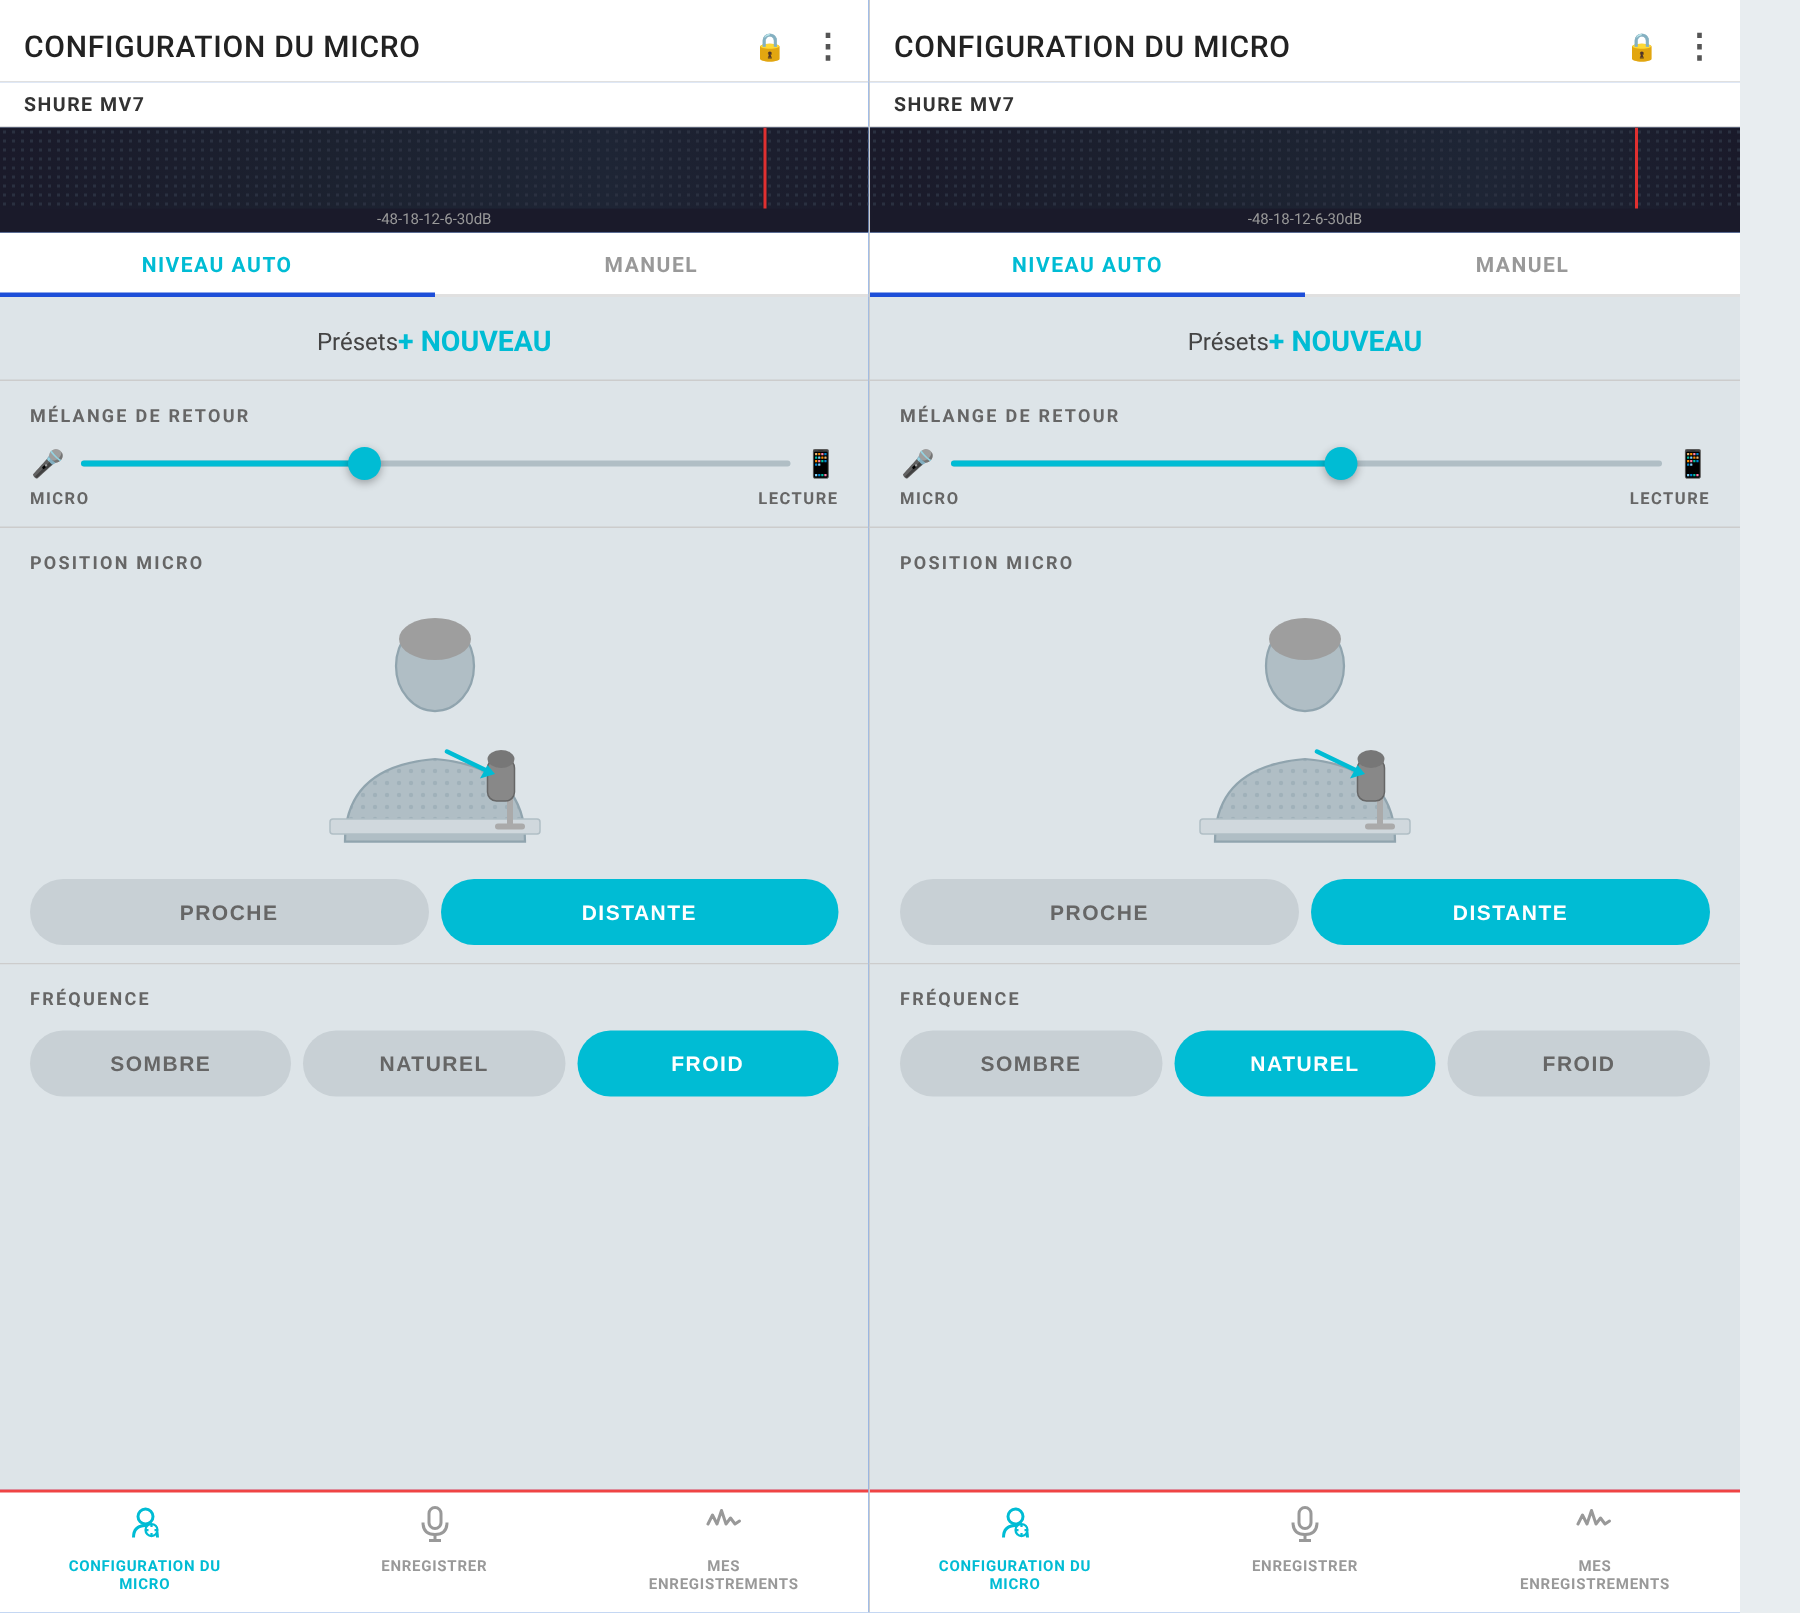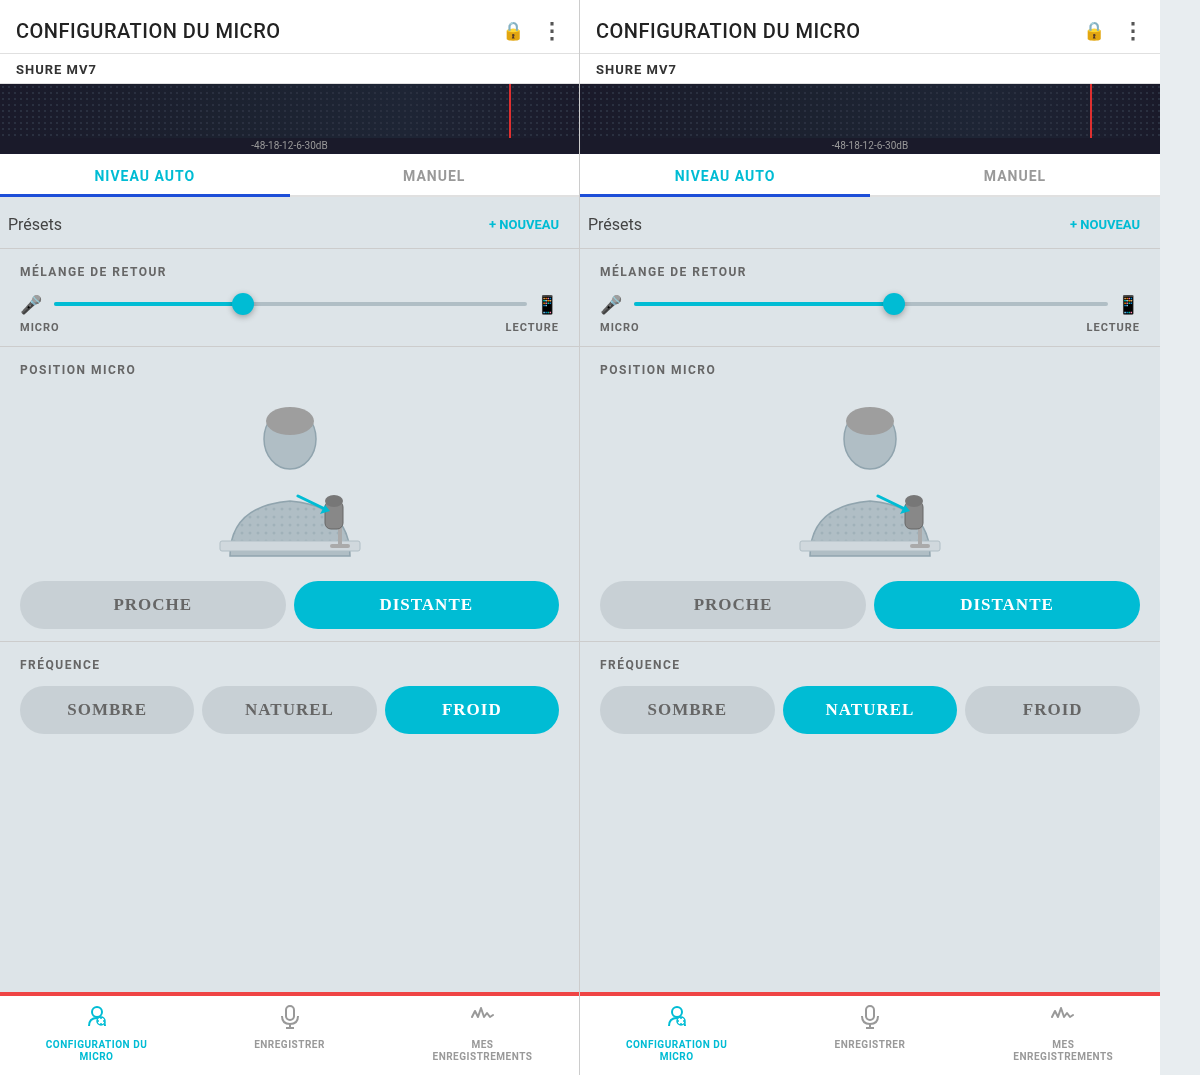--- a/index.html
+++ b/index.html
@@ -123,33 +123,33 @@
     .content {
       flex: 1;
       background: #dde4e8;
       overflow-y: auto;
       padding: 0;
     }
 
     
     .presets-row {
       background: #dde4e8;
-      padding: 18px 20px 14px 8px;
-      display: flex;
-      justify-content: space-between;
+      padding: 18px 20px 14px 20px;
+      display: flex;
+      justify-content: center;
       align-items: center;
       border-bottom: 1px solid #ccc;
     }
     .presets-label {
       font-size: 16px;
       color: #444;
       font-weight: 400;
     }
     .presets-new {
-      font-size: 13px;
+      font-size: 19px;
       font-weight: 700;
       color: #00bcd4;
       cursor: pointer;
     }
 
     
     .section {
       background: #dde4e8;
       padding: 16px 20px 12px 20px;
       border-bottom: 1px solid #ccc;
@@ -236,27 +236,26 @@
     .btn-group {
       display: flex;
       gap: 8px;
       margin-top: 4px;
     }
     .btn-option {
       flex: 1;
       padding: 14px 0;
       border-radius: 30px;
       text-align: center;
-      font-size: 17px;
+      font-size: 14px;
       font-weight: 700;
       letter-spacing: 1px;
       cursor: pointer;
       border: none;
       outline: none;
-      font-family: Liberation Serif, serif;
     }
     .btn-option.inactive {
       background: #c8d0d5;
       color: #666;
     }
     .btn-option.active {
       background: #00bcd4;
       color: #fff;
     }
 
@@ -265,21 +264,21 @@
       background: #dde4e8;
       padding: 16px 20px 20px 20px;
     }
 
     
     .bottom-nav {
       background: #fff;
       display: flex;
       justify-content: space-around;
       padding: 8px 0 12px 0;
-      border-top: 4px solid #ef4444;
+      border-top: 2px solid #ef4444;
     }
     .nav-item {
       display: flex;
       flex-direction: column;
       align-items: center;
       gap: 4px;
       cursor: pointer;
       flex: 1;
     }
     .nav-icon {

